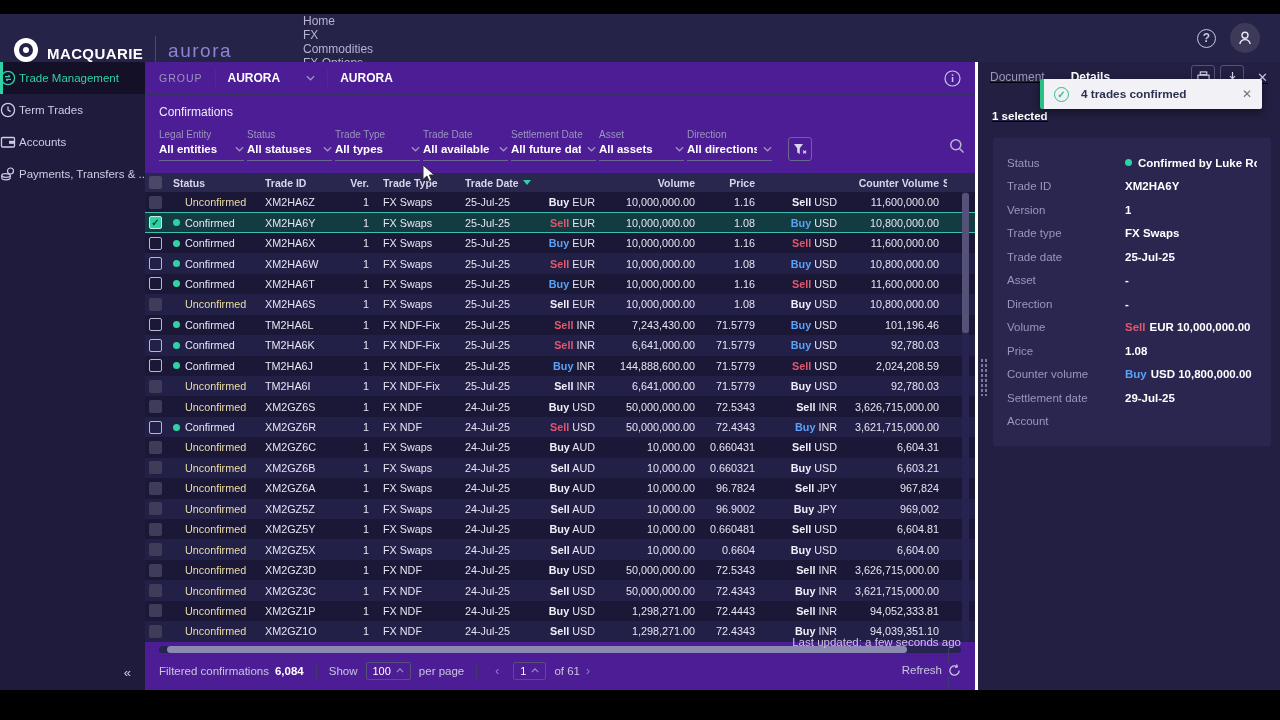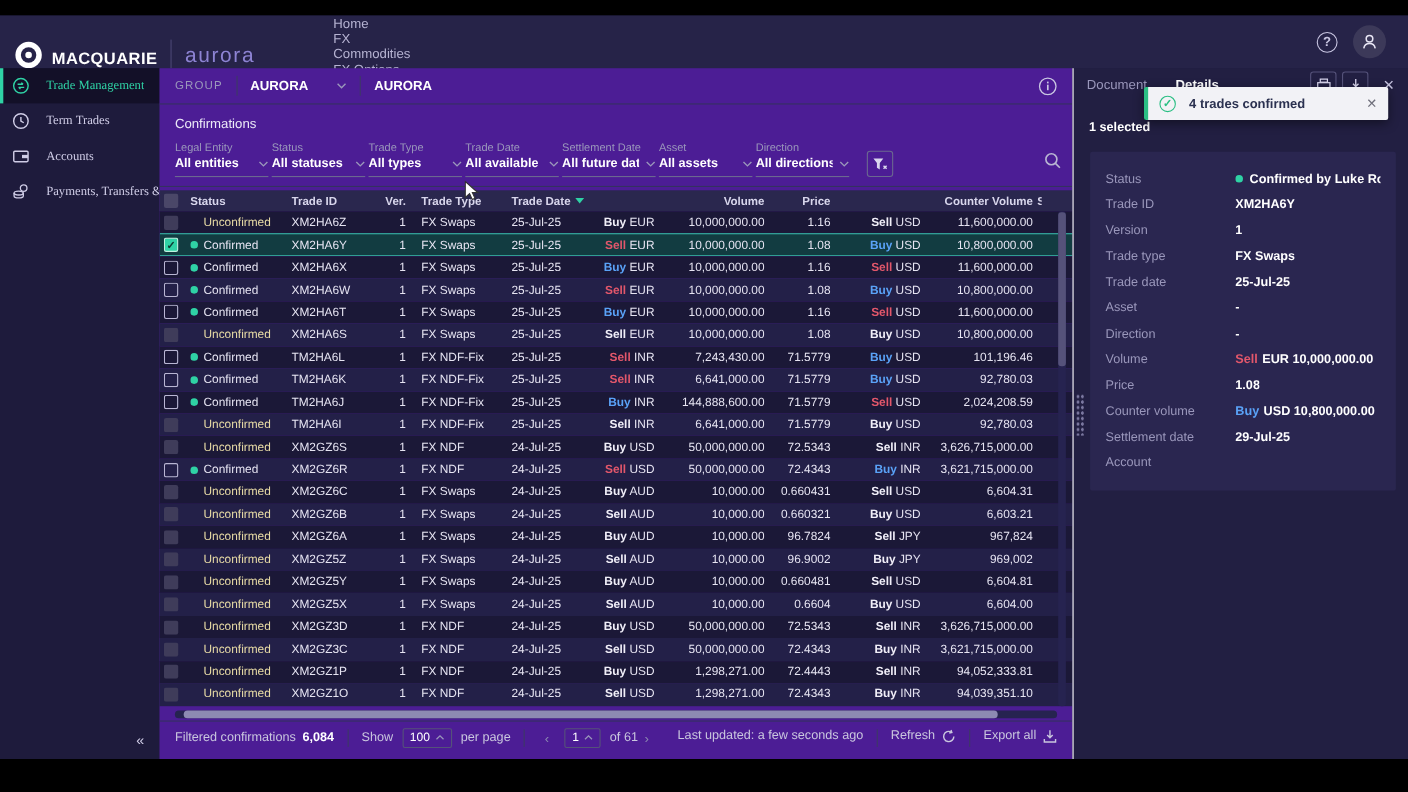--- a/index.html
+++ b/index.html
@@ -25,22 +25,22 @@
   .nav-item.active { color:#fff; font-weight:bold; }
   .nav-item.active::after { content:""; position:absolute; left:8px; right:8px; bottom:0; height:3px; background:#2fd2a5; }
   .nav-right { margin-left:auto; display:flex; align-items:center; gap:14px; padding-right:20px; }
   .help-circle { width:19px; height:19px; border-radius:50%; border:1.5px solid #c9c6e2; color:#c9c6e2;
                  font-size:12px; font-weight:bold; display:flex; align-items:center; justify-content:center; cursor:pointer; }
   .avatar { width:30px; height:30px; border-radius:50%; background:#3c3959; display:flex; align-items:center;
             justify-content:center; cursor:pointer; }
 
   
   .sidebar { position:absolute; top:48px; left:0; width:145px; height:628px; background:#1e1b3c; }
-  .side-item { height:32px; display:flex; align-items:center; gap:15px; padding-left:11px; color:#cfcce6;
-               font-size:11.5px; cursor:pointer; position:relative;font-family:Liberation Serif, serif; }
+  .side-item { height:32px; display:flex; align-items:center; gap:3px; color:#cfcce6;
+               font-size:11.5px; cursor:pointer; position:relative; }
   .side-item svg { flex:0 0 auto; }
   .side-item.active { background:#131028; color:#2fd2a5; }
   .side-item.active::before { content:""; position:absolute; left:0; top:0; bottom:0; width:3px; background:#2fd2a5; }
   .side-label { white-space:nowrap; overflow:hidden; }
   .collapse-btn { position:absolute; bottom:10px; right:14px; color:#cfcce6; font-size:13px; cursor:pointer; }
 
   
   .main { position:absolute; top:48px; left:145px; width:830px; height:628px; background:#4c1d95; }
   .group-bar { height:33px; display:flex; align-items:center; padding:0 14px; border-bottom:1px solid #343160; }
   .group-label { font-size:10.5px; letter-spacing:1px; color:#9a97bb; }
@@ -104,26 +104,26 @@
   .hscroll-thumb { position:absolute; left:8px; top:0; height:7px; width:740px; background:#8d8ab2; border-radius:4px; }
 
   
   .footer { position:absolute; left:0; bottom:5px; width:830px; height:30px; border-top:1px solid #343160;
             display:flex; align-items:center; padding:0 14px; color:#c9c6de; font-size:11.5px; }
   .footer b { color:#fff; font-weight:bold; }
   .f-div { width:1px; height:16px; background:#3d3a66; margin:0 12px; }
   .f-box { display:flex; align-items:center; gap:5px; border:1px solid #55527a; border-radius:2px;
            padding:2px 6px; margin:0 8px; color:#fff; font-size:11px; cursor:pointer; }
   .f-arrow { color:#8d8ab2; font-size:12px; margin:0 6px; cursor:pointer; }
-  .f-right { margin-left:auto; display:flex; align-items:flex-start; }
+  .f-right { margin-left:auto; display:flex; align-items:flex-end;flex-direction:column; }
   .f-action { display:flex; align-items:center; gap:6px; cursor:pointer; color:#c9c6de; }
 
   
   .panel { position:absolute; top:48px; left:975px; width:305px; height:628px; background:#221f42;
-           border-left:1px solid #ffffff; }
+           border-left:3px solid #ffffff;text-decoration:underline; }
   .panel-tabs { display:flex; align-items:center; height:30px; padding:0 12px; }
   .ptab { font-size:12px; color:#9a97bb; margin-right:26px; cursor:pointer; position:relative; height:30px;
           display:flex; align-items:center; }
   .ptab.active { color:#fff; font-weight:bold; }
   .ptab.active::after { content:""; position:absolute; left:0; right:0; bottom:0; height:2px; background:#2fd2a5; }
   .panel-icons { margin-left:auto; display:flex; align-items:center; gap:5px; }
   .pi-btn { width:24px; height:24px; border:1px solid #55527a; border-radius:3px; display:flex;
             align-items:center; justify-content:center; cursor:pointer; }
   .pi-close { color:#c9c6e2; font-size:13px; margin-left:8px; cursor:pointer; }
   .selected-summary { color:#fff; font-size:11.5px; font-weight:bold; padding:18px 12px 0 14px; }

